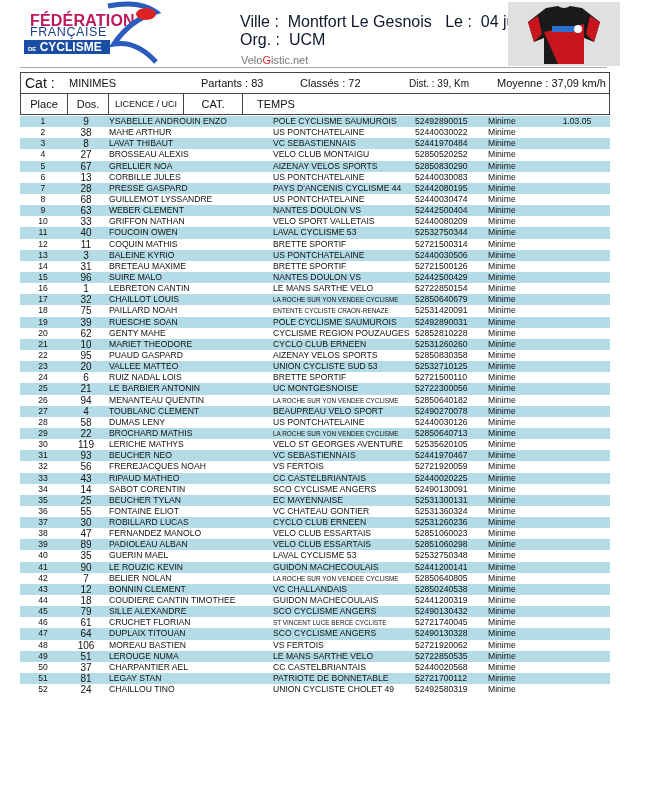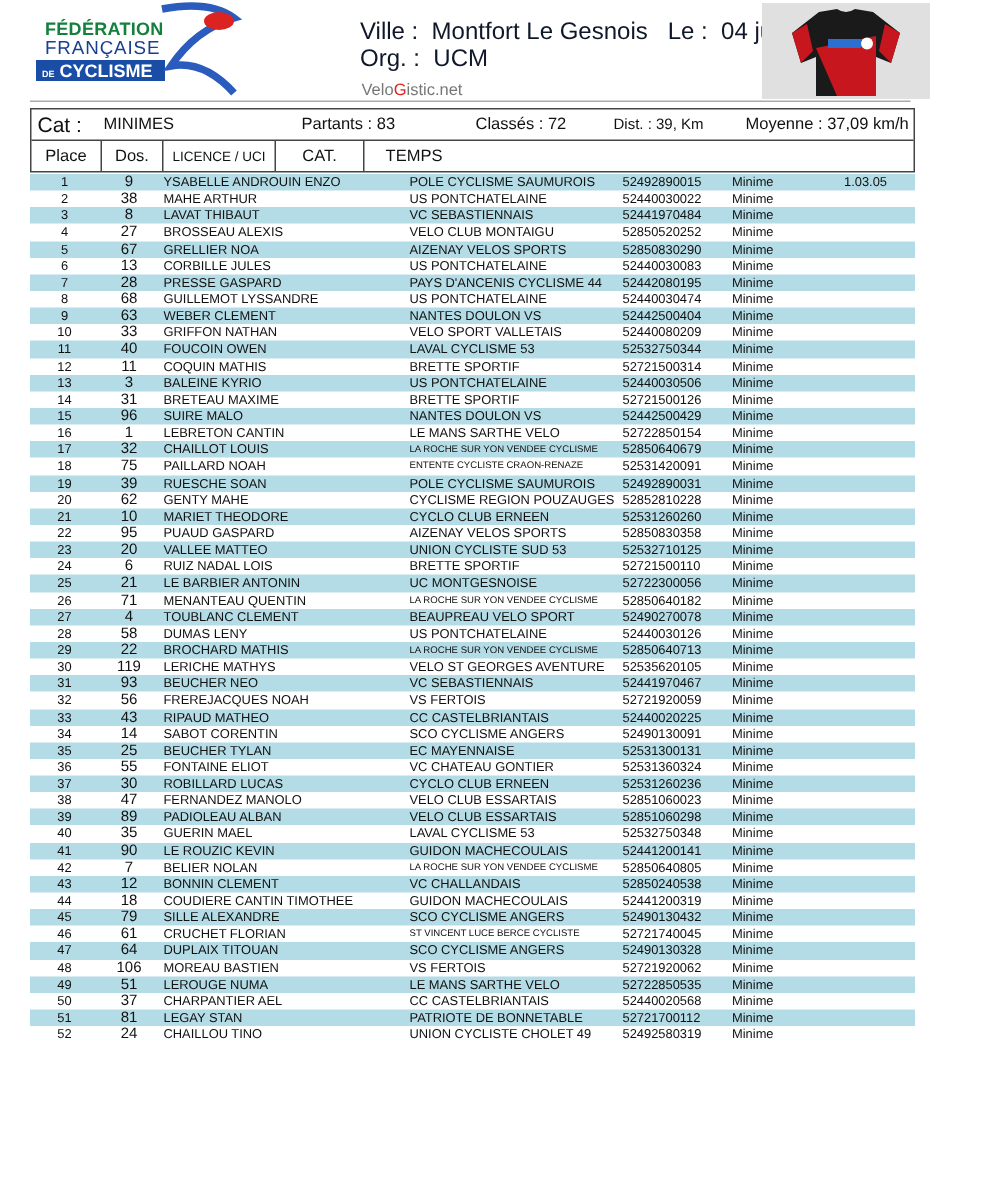--- a/index.html
+++ b/index.html
@@ -1,19 +1,19 @@
 <!DOCTYPE html>
 <html><head>
 <meta charset="utf-8">
 <style>
   html, body { margin:0; padding:0; background:#ffffff; }
   body { width:662px; height:800px; overflow:hidden; position:relative;
          font-family:"Liberation Sans", sans-serif; color:#111; }
   .logo { position:absolute; left:20px; top:4px; width:150px; height:58px; }
-  .logo .t1 { position:absolute; left:10px; top:8px; font-weight:bold; font-size:12px; color:#15803d; letter-spacing:0.2px; }
+  .logo .t1 { position:absolute; left:10px; top:8px; font-weight:bold; font-size:16px; color:#be185d; letter-spacing:0.2px; }
   .logo .t2 { position:absolute; left:10px; top:21px; font-size:12.5px; color:#1a3f8f; letter-spacing:0.6px; }
   .logo .t3 { position:absolute; left:4px; top:36px; width:82px; height:14px; background:#1a4ea6; color:#fff; font-weight:bold; font-size:12px; line-height:14px; padding-left:4px; }
   .logo svg { position:absolute; left:80px; top:-4px; }
   .hdr-line { position:absolute; left:200px; font-size:16px; color:#0f172a;margin-left:40px; }
   .hdr1 { top:13px; }
   .hdr2 { top:31px; }
   .velo { position:absolute; left:193px; top:54px; font-size:11px; color:#777;margin-left:48px; }
   .velo b { color:#d22; font-weight:normal; }
   .jersey { position:absolute; left:508px; top:2px; width:112px; height:64px; background:#e0e0e0; }
   .topline { position:absolute; left:20px; right:55px; top:67px; border-top:1px solid #aaa; }
@@ -74,21 +74,21 @@
   </svg>
 </div>
 
 <div class="topline"></div>
 
 <div class="frame">
   <div class="infobar" style="position:relative">
     <span style="left:4px;font-size:14px">Cat :</span>
     <span style="left:48px">MINIMES</span>
     <span style="left:180px">Partants : 83</span>
-    <span style="left:296px">Classés : 72</span>
+    <span style="left:279px">Classés : 72</span>
     <span style="left:388px;font-size:10px">Dist. : 39, Km</span>
     <span style="left:476px">Moyenne : 37,09 km/h</span>
   </div>
   <div class="hrow">
     <div class="w1">Place</div>
     <div class="w2">Dos.</div>
     <div class="w5" style="font-size:9px">LICENCE / UCI</div>
     <div class="w6">CAT.</div>
     <div class="w7">TEMPS</div>
   </div>
@@ -315,21 +315,21 @@
       <div class="c cp">25</div>
       <div class="c cd">21</div>
       <div class="c cn">LE BARBIER   ANTONIN</div>
       <div class="c ca">UC MONTGESNOISE</div>
       <div class="c cl">52722300056</div>
       <div class="c cc">Minime</div>
       <div class="c ct"></div>
     </div>
     <div class="r">
       <div class="c cp">26</div>
-      <div class="c cd">71</div>
+      <div class="c cd">94</div>
       <div class="c cn">MENANTEAU   QUENTIN</div>
       <div class="c ca small">LA ROCHE SUR YON VENDEE CYCLISME</div>
       <div class="c cl">52850640182</div>
       <div class="c cc">Minime</div>
       <div class="c ct"></div>
     </div>
     <div class="r alt">
       <div class="c cp">27</div>
       <div class="c cd">4</div>
       <div class="c cn">TOUBLANC   CLEMENT</div>

